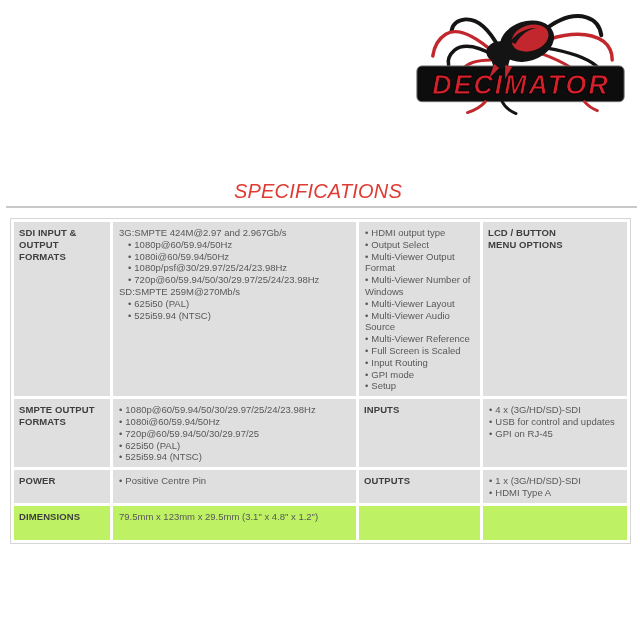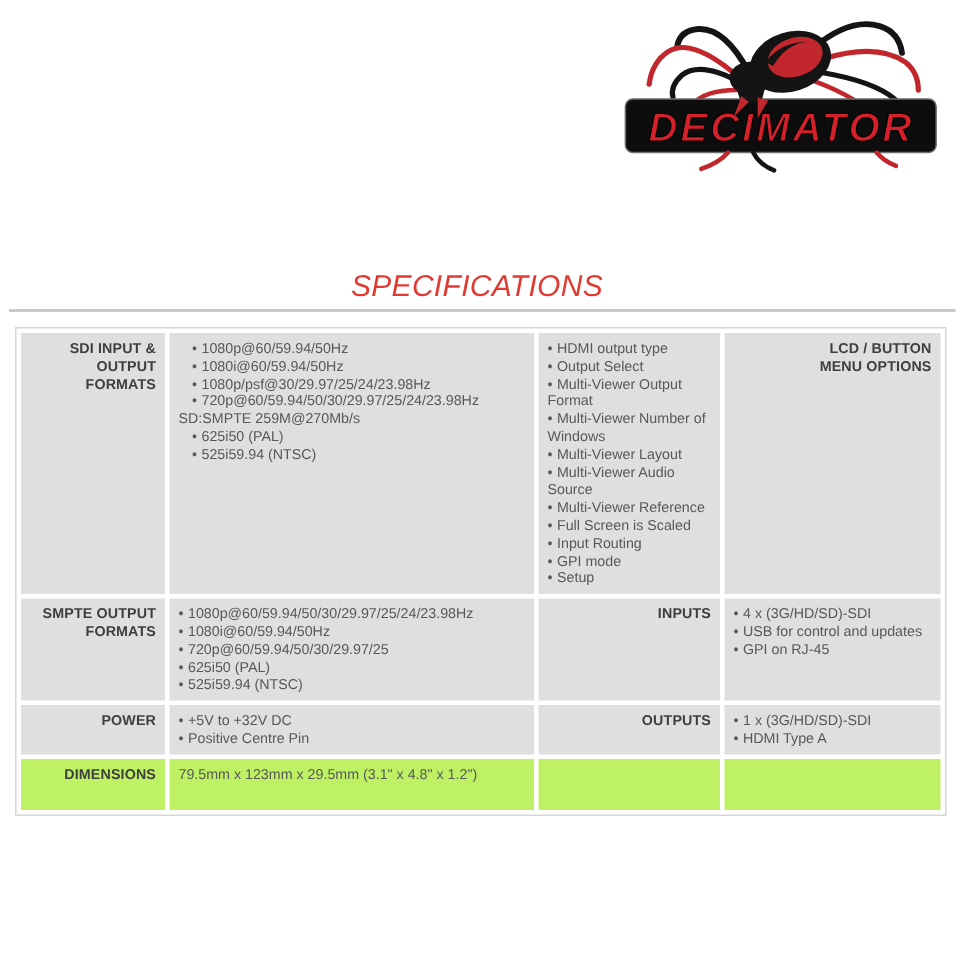--- a/index.html
+++ b/index.html
@@ -27,21 +27,21 @@
     gap:3px;
   }
   .cell{
     background:#dfdfdf;
     font-size:9.5px;line-height:11.8px;color:#585858;
     padding:5px 6px 4px 6px;box-sizing:border-box;
   }
   .cell.light{background:#bef264;}
   .cell.label{
     font-weight:bold;color:#3e3e3e;white-space:pre-line;
-    padding-left:5px;letter-spacing:0.1px;text-align:right;
+    padding-left:5px;letter-spacing:0.1px;
   }
   .r1{min-height:131px;}
   .r2{min-height:61px;}
   .r3{min-height:29px;}
   .r4{min-height:34px;}
   .line{display:block;}
   .line.indent{padding-left:9px;}
   .dot{margin-right:3px;}
 </style>
 </head>
@@ -91,20 +91,21 @@
   </div>
 
   <div class="heading">SPECIFICATIONS</div>
   <div class="heading-rule"></div>
 
   <div class="spec-table">
 
     <div class="cell label r1">SDI INPUT &amp; OUTPUT
 FORMATS</div>
     <div class="cell r1">
+        <div class="line"><span>3G:SMPTE 424M@2.97 and 2.967Gb/s</span></div>
         <div class="line indent"><span class="dot">•</span><span>1080p@60/59.94/50Hz</span></div>
         <div class="line indent"><span class="dot">•</span><span>1080i@60/59.94/50Hz</span></div>
         <div class="line indent"><span class="dot">•</span><span>1080p/psf@30/29.97/25/24/23.98Hz</span></div>
         <div class="line indent"><span class="dot">•</span><span>720p@60/59.94/50/30/29.97/25/24/23.98Hz</span></div>
         <div class="line"><span>SD:SMPTE 259M@270Mb/s</span></div>
         <div class="line indent"><span class="dot">•</span><span>625i50 (PAL)</span></div>
         <div class="line indent"><span class="dot">•</span><span>525i59.94 (NTSC)</span></div>
       </div>
     <div class="cell r1">
         <div class="line"><span class="dot">•</span><span>HDMI output type</span></div>
@@ -133,21 +134,20 @@
       </div>
     <div class="cell label r2">INPUTS</div>
     <div class="cell r2">
         <div class="line"><span class="dot">•</span><span>4 x (3G/HD/SD)-SDI</span></div>
         <div class="line"><span class="dot">•</span><span>USB for control and updates</span></div>
         <div class="line"><span class="dot">•</span><span>GPI on RJ-45</span></div>
       </div>
 
     <div class="cell label r3">POWER</div>
     <div class="cell r3">
-        <div class="line"><span class="dot">•</span><span>+5V to +32V DC</span></div>
         <div class="line"><span class="dot">•</span><span>Positive Centre Pin</span></div>
       </div>
     <div class="cell label r3">OUTPUTS</div>
     <div class="cell r3">
         <div class="line"><span class="dot">•</span><span>1 x (3G/HD/SD)-SDI</span></div>
         <div class="line"><span class="dot">•</span><span>HDMI Type A</span></div>
       </div>
 
     <div class="cell label light r4">DIMENSIONS</div>
     <div class="cell light r4">

